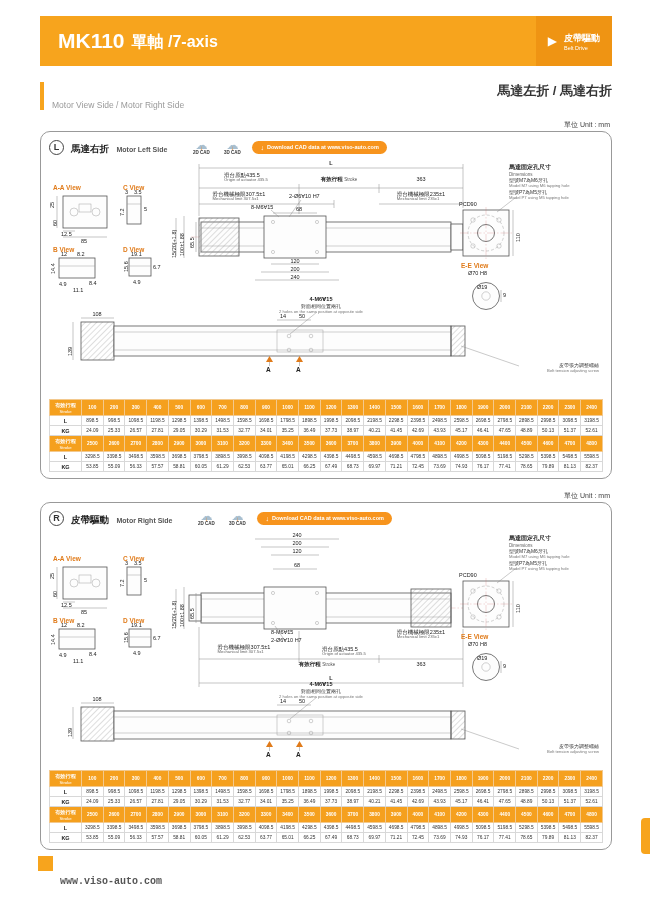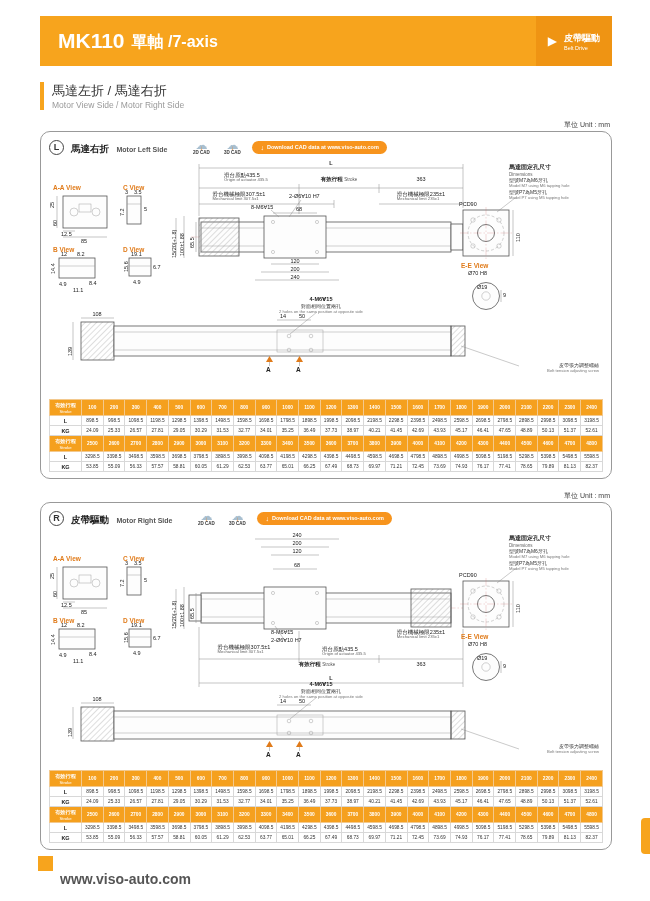--- a/index.html
+++ b/index.html
@@ -7,21 +7,21 @@
 .page{padding:16px 38px 0 40px;}
 .topbar{height:50px;background:#F7A41D;display:flex;align-items:center;justify-content:space-between;padding-left:18px;}
 .t-title{display:flex;align-items:flex-end;}
 .topbar .model{color:#fff;font-size:21px;font-weight:bold;}
 .topbar .series{color:#fff;font-size:16px;font-weight:bold;margin-left:7px;}
 .drive{background:#EF9413;height:100%;display:flex;align-items:center;gap:7px;padding:0 12px;}
 .tri{color:#fff;font-size:12px;line-height:1;}
 .drive-txt .zh{color:#fff;font-size:9px;font-weight:bold;display:block;}
 .drive-txt .en{color:#fff;font-size:5.5px;display:block;}
 .sect{border-left:4px solid #F7A41D;padding-left:8px;margin:16px 0 10px;}
-.sect .zh{font-size:13px;font-weight:normal;color:#333;display:block;}
+.sect .zh{font-size:13px;font-weight:bold;color:#333;display:block;text-align:right;}
 .sect .en{font-size:8.5px;color:#999;display:block;}
 .unit{text-align:right;font-size:7px;color:#444;margin:3px 2px 1px;}
 .unit2{margin-top:12px;}
 .panel{border:1px solid #999;border-radius:10px;padding:4px 8px 6px;background:#fff;}
 .phead{display:flex;align-items:center;gap:7px;height:22px;}
 .badge{width:15px;height:15px;border:1.5px solid #444;border-radius:50%;display:flex;align-items:center;justify-content:center;font-size:9px;font-weight:bold;color:#333;flex:0 0 auto;}
 .pt .zh{font-size:9.5px;font-weight:bold;color:#222;}
 .pt .en{font-size:7px;color:#555;font-weight:bold;margin-left:3px;}
 .clouds{display:flex;gap:5px;margin-left:14px;}
 .cloud{position:relative;width:26px;text-align:center;}
@@ -54,21 +54,21 @@
 .mt .t3b{font-size:5.5px;font-weight:bold;color:#222;display:block;}
 .mt .t4{font-size:4.2px;color:#777;display:block;}
 .amark{position:absolute;font-size:6.5px;font-weight:bold;color:#222;}
 .spec{width:100%;border-collapse:collapse;table-layout:fixed;margin-top:5px;}
 .spec th,.spec td{border:0.5px solid #d8d8d8;text-align:center;font-size:4.8px;color:#333;padding:1.5px 0;font-weight:normal;overflow:hidden;}
 .spec .hrow th,.spec .hrow td{background:#F5A01E;color:#fff;font-weight:bold;border-color:#f3c98e;}
 .spec .stub .s-zh{display:block;font-size:5.2px;font-weight:bold;}
 .spec .stub .s-en{display:block;font-size:4.2px;font-weight:normal;}
 .spec .rl{font-weight:bold;background:#fff;font-size:5.5px;color:#222;}
 .f-sq{position:absolute;left:38px;bottom:30px;width:15px;height:15px;background:#F7A41D;}
-.f-url{position:absolute;left:60px;bottom:14px;font-size:14px;font-weight:bold;color:#555;}
+.f-url{position:absolute;left:60px;bottom:14px;font-size:10px;font-weight:bold;color:#555;font-family:Liberation Mono, monospace;}
 .side-tab{position:absolute;right:0;top:818px;width:9px;height:36px;background:#F7A41D;border-radius:4px 0 0 4px;}
 </style>
 </head>
 <body>
 
 <div class="page">
 
   <div class="topbar">
     <div class="t-title">
       <span class="model">MK110</span>

